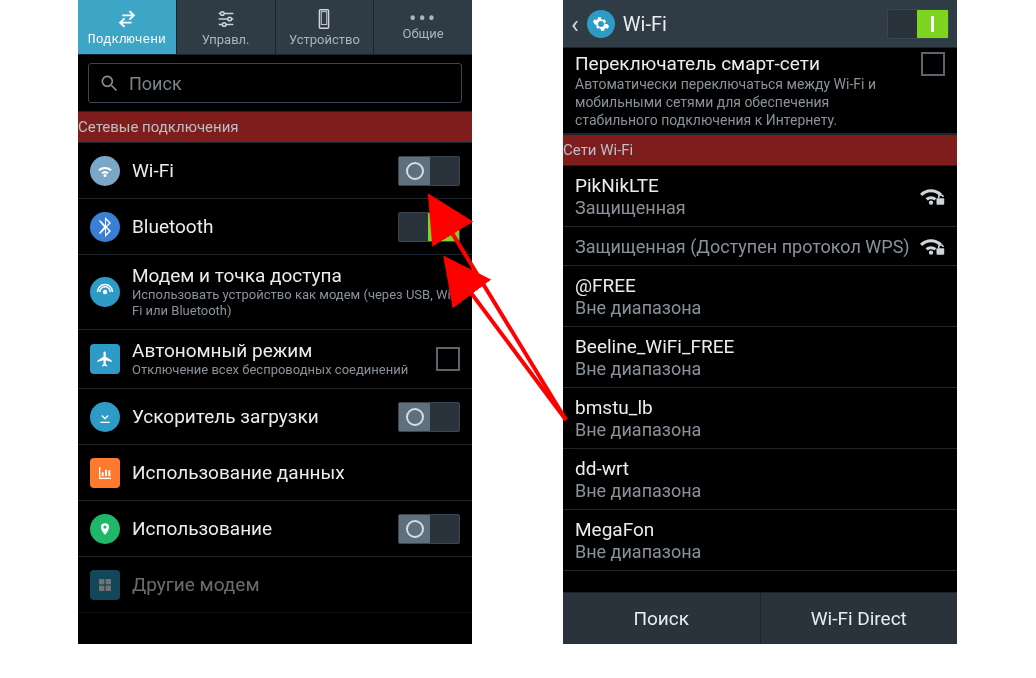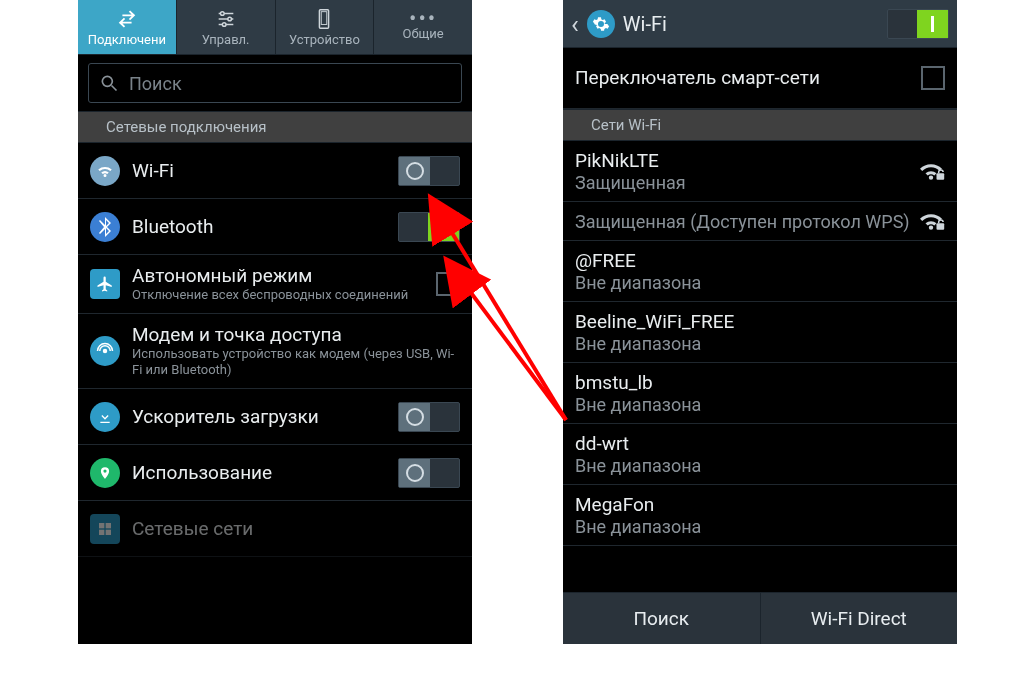--- a/index.html
+++ b/index.html
@@ -33,42 +33,43 @@
     gap: 2px;
     color: #a9b4bd;
     font-size: 13px;
     border-right: 1px solid #1b242c;
     cursor: pointer;
   }
   .tab:last-child { border-right: none; }
   .tab.active {
     background: #3da6c7;
     color: #fff;
+    font-family: Liberation Mono, monospace;
   }
   .tab svg { width: 22px; height: 22px; }
   .tab .dots { font-size: 22px; letter-spacing: 2px; line-height: 10px; }
 
   .search-wrap { padding: 8px 10px; }
   .search-box {
     height: 40px;
     background: #000;
     border: 1px solid #3a4752;
     border-radius: 3px;
     display: flex; align-items: center;
     padding: 0 10px; gap: 10px;
     color: #7a838a;
   }
   .search-box svg { width: 20px; height: 20px; flex: none; }
   .search-box span { font-size: 18px; }
 
   .section-header {
-    background: #404040;
+    background: #7f1d1d;
     color: #b7c0c7;
     font-size: 15px;
-    padding: 6px 28px;
+    padding: 6px 0;
     border-top: 1px solid #1b242c;
     border-bottom: 1px solid #1b242c;
   }
 
   .row {
     display: flex; align-items: center;
     padding: 10px 12px;
     border-bottom: 1px solid #1f272e;
     min-height: 56px;
     gap: 12px;
@@ -122,21 +123,21 @@
   }
   .wifi-header .back { color: #cfd6db; font-size: 26px; cursor: pointer; }
   .wifi-header .gear {
     width: 28px; height: 28px; border-radius: 50%;
     background: #2e9bc7;
     display: flex; align-items: center; justify-content: center;
   }
   .wifi-header .title { color: #e8edf0; font-size: 20px; flex: 1; }
 
   .smart-block {
-    padding: 18px 12px;
+    padding: 4px 12px;
     border-bottom: 1px solid #1f272e;
     display: flex; gap: 10px;
   }
   .smart-block .texts { flex: 1; }
   .smart-block .title { color: #e9edef; font-size: 19px; }
   .smart-block .sub   { color: #8a9299; font-size: 14px; line-height: 18px; }
 
   .net-row {
     padding: 8px 12px;
     border-bottom: 1px solid #1f272e;
@@ -239,59 +240,69 @@
     </div>
     <div class="texts">
         <div class="title">Bluetooth</div>
       </div>
     <div class="toggle on">
         <div class="knob"></div>
       </div>
   </div>
 
   <div class="row">
-    <div class="icon-holder" style="background:#2e9bc7;border-radius:4px">
-      <svg width="18" height="18" viewBox="0 0 24 24">
-          <path fill="#fff" d="M21 16v-2l-8-5V3.5a1.5 1.5 0 10-3 0V9l-8 5v2l8-2.5V19l-2 1.5V22l3.5-1 3.5 1v-1.5L13 19v-5.5z"></path>
-        </svg>
-    </div>
-    <div class="texts">
-      <div class="title">Автономный режим</div>
-      <div class="sub">Отключение всех беспроводных соединений</div>
-    </div>
-    <div class="checkbox"></div>
-  </div>
-
-  <div class="row">
     <div class="icon-holder" style="background:#2e9bc7">
       <svg width="18" height="18" viewBox="0 0 24 24">
           <circle cx="12" cy="12" r="3" fill="#fff"></circle>
           <path fill="none" stroke="#fff" stroke-width="2" d="M5 12a7 7 0 0114 0M2 12a10 10 0 0120 0"></path>
         </svg>
     </div>
     <div class="texts">
       <div class="title">Модем и точка доступа</div>
       <div class="sub">Использовать устройство как модем (через USB, Wi-Fi или Bluetooth)</div>
     </div>
   </div>
 
   <div class="row">
+    <div class="icon-holder" style="background:#2e9bc7;border-radius:4px">
+      <svg width="18" height="18" viewBox="0 0 24 24">
+          <path fill="#fff" d="M21 16v-2l-8-5V3.5a1.5 1.5 0 10-3 0V9l-8 5v2l8-2.5V19l-2 1.5V22l3.5-1 3.5 1v-1.5L13 19v-5.5z"></path>
+        </svg>
+    </div>
+    <div class="texts">
+      <div class="title">Автономный режим</div>
+      <div class="sub">Отключение всех беспроводных соединений</div>
+    </div>
+    <div class="checkbox"></div>
+  </div>
+
+  <div class="row">
     <div class="icon-holder" style="background:#2e9bc7">
       <svg width="16" height="16" viewBox="0 0 24 24">
           <path fill="#fff" d="M12 3v10l4-4 1.4 1.4L12 16l-5.4-5.6L8 9l4 4V3zM5 19h14v2H5z"></path>
         </svg>
     </div>
     <div class="texts">
         <div class="title">Ускоритель загрузки</div>
       </div>
     <div class="toggle off">
         <div class="knob"></div>
       </div>
   </div>
 
+  <div class="row">
+    <div class="icon-holder" style="background:#ff7a2e;border-radius:4px">
+      <svg width="16" height="16" viewBox="0 0 24 24">
+          <path fill="#fff" d="M3 21h18v-2H5V3H3zM7 17h3v-6H7zm5 0h3V7h-3zm5 0h3v-9h-3z"></path>
+        </svg>
+    </div>
+    <div class="texts">
+        <div class="title">Использование данных</div>
+      </div>
+  </div>
 
   <div class="row">
     <div class="icon-holder" style="background:#1fb86b">
       <svg width="14" height="18" viewBox="0 0 24 24">
           <path fill="#fff" d="M12 2a7 7 0 00-7 7c0 5 7 13 7 13s7-8 7-13a7 7 0 00-7-7zm0 9.5A2.5 2.5 0 1112 6a2.5 2.5 0 010 5.5z"></path>
         </svg>
     </div>
     <div class="texts">
         <div class="title">Использование</div>
       </div>
@@ -303,21 +314,21 @@
   <div class="row" style="opacity:.45">
     <div class="icon-holder" style="background:#2e9bc7;border-radius:4px">
       <svg width="16" height="16" viewBox="0 0 24 24">
           <rect x="3" y="3" width="8" height="8" fill="#fff"></rect>
           <rect x="13" y="3" width="8" height="8" fill="#fff"></rect>
           <rect x="3" y="13" width="8" height="8" fill="#fff"></rect>
           <rect x="13" y="13" width="8" height="8" fill="#fff"></rect>
         </svg>
     </div>
     <div class="texts">
-        <div class="title">Сетевые сети</div>
+        <div class="title">Другие модем</div>
       </div>
   </div>
 </div>
 
 <div class="phone" id="phone-right">
 
   <div class="wifi-header">
     <div class="back">‹</div>
     <div class="gear">
       <svg width="18" height="18" viewBox="0 0 24 24">
@@ -326,20 +337,21 @@
     </div>
     <div class="title">Wi-Fi</div>
     <div class="toggle on">
         <div class="knob"></div>
       </div>
   </div>
 
   <div class="smart-block">
     <div class="texts">
       <div class="title">Переключатель смарт-сети</div>
+      <div class="sub">Автоматически переключаться между Wi-Fi и мобильными сетями для обеспечения стабильного подключения к Интернету.</div>
     </div>
     <div class="checkbox"></div>
   </div>
 
   <div class="section-header">Сети Wi-Fi</div>
 
   <div id="networks">
       <div class="net-row">
         <div class="texts">
           <div class="name">PikNikLTE</div>

